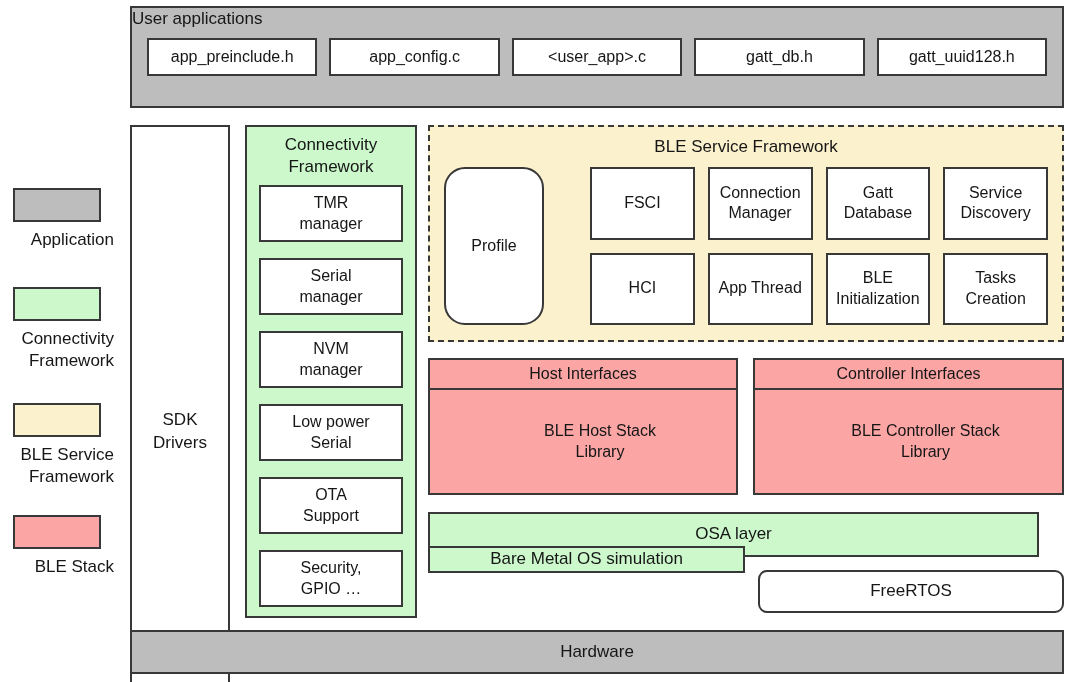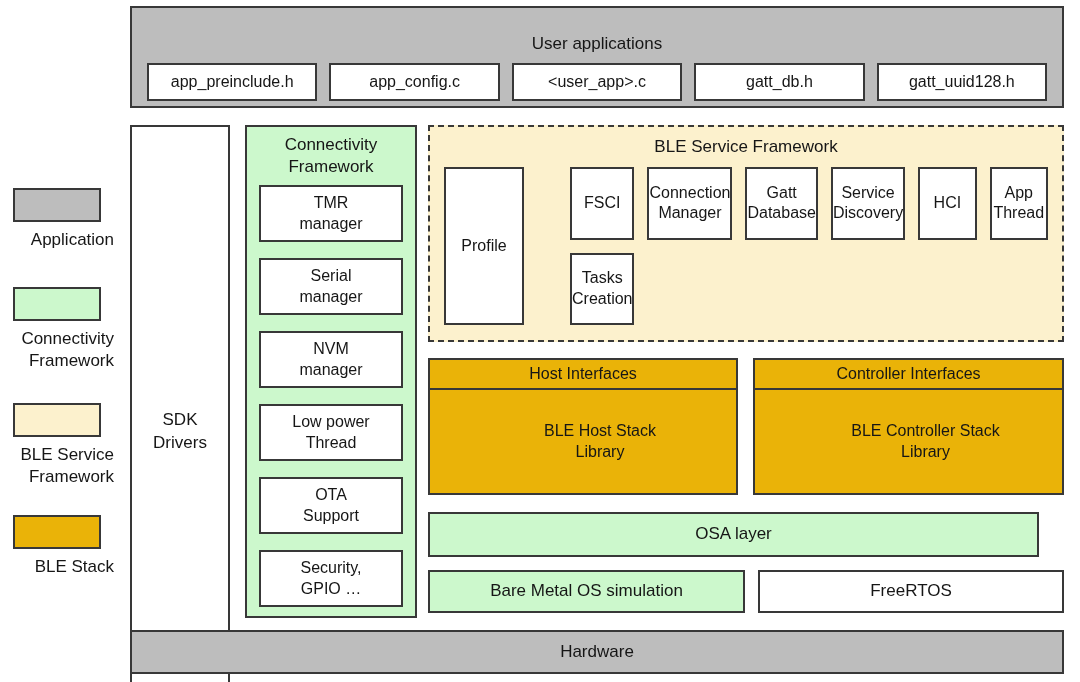--- a/index.html
+++ b/index.html
@@ -14,60 +14,60 @@
     background: #ffffff;
     overflow: hidden;
   }
   .abs { position: absolute; box-sizing: border-box; }
   .box { border: 2px solid #383838; box-sizing: border-box; }
   .center { display: flex; align-items: center; justify-content: center; text-align: center; }
   .preline { white-space: pre-line; }
   .gray   { background: #bdbdbd; }
   .green  { background: #ccf8cc; }
   .cream  { background: #fcf1cd; }
-  .blue   { background: #eab308; }
+  .blue   { background: #fca5a5; }
   .white  { background: #ffffff; }
   .t17 { font-size: 17px; line-height: 1.3; }
   .t16 { font-size: 16px; line-height: 1.3; }
 
   
   .user-apps { left: 130px; top: 6px; width: 934px; height: 102px; }
-  .user-apps-title { padding-top: 25px; text-align: center; }
+  .user-apps-title { padding-top: 0; }
   .files-row { display: flex; gap: 12px; padding: 8px 15px 0 15px; }
   .file-box { flex: 1; height: 38px; }
 
   
   .legend-item { left: 0; width: 114px; text-align: right; }
   .legend-swatch { width: 88px; height: 34px; margin: 0 auto; }
   .legend-label { margin-top: 7px; }
 
   
   .sdk  { left: 130px; top: 125px; width: 100px; height: 613px; }
   .conn { left: 245px; top: 125px; width: 172px; height: 493px; padding: 7px 12px 10px 12px; }
   .conn-title { text-align: center; margin-bottom: 7px; }
   .conn-items { display: flex; flex-direction: column; gap: 16px; }
   .module-box { height: 57px; flex: none; }
 
   
   .blesf { left: 428px; top: 125px; width: 636px; height: 217px; border-style: dashed; padding: 9px 14px 13px 14px; }
   .blesf-title { text-align: center; margin-bottom: 9px; }
   .blesf-content { display: flex; gap: 14px; height: 158px; }
-  .profile-box { width: 80px; flex: none; }
-  .service-grid { flex: 1; display: grid; grid-template-columns: repeat(6, 1fr); grid-template-rows: 1fr 1fr; gap: 13px; margin-left: 32px; }
+  .profile-box { width: 100px; flex: none; border-radius: 21px; }
+  .service-grid { flex: 1; display: grid; grid-template-columns: repeat(4, 1fr); grid-template-rows: 1fr 1fr; gap: 13px; margin-left: 32px; }
 
   
   .host { left: 428px; top: 358px; width: 310px; height: 137px; }
   .ctrl { left: 753px; top: 358px; width: 311px; height: 137px; }
   .stack-header { height: 28px; border-bottom: 2px solid #383838; }
   .stack-body { height: 103px; margin-left: 34px; }
 
   
   .osa  { left: 428px; top: 512px; width: 611px; height: 45px; }
-  .bare { left: 428px; top: 570px; width: 317px; height: 43px; }
-  .free { left: 758px; top: 570px; width: 306px; height: 43px; }
+  .bare { left: 428px; top: 546px; width: 317px; height: 27px; }
+  .free { left: 758px; top: 570px; width: 306px; height: 43px; border-radius: 9px; }
 
   
   .hw { left: 130px; top: 630px; width: 934px; height: 44px; }
 </style>
 </head>
 <body>
 
 <div class="diagram">
 
   <div class="abs box gray user-apps">
@@ -107,21 +107,21 @@
     <div class="conn-title t17 preline">Connectivity
 Framework</div>
     <div class="conn-items">
       <div class="box white center t16 preline module-box">TMR
 manager</div>
       <div class="box white center t16 preline module-box">Serial
 manager</div>
       <div class="box white center t16 preline module-box">NVM
 manager</div>
       <div class="box white center t16 preline module-box">Low power
-Thread</div>
+Serial</div>
       <div class="box white center t16 preline module-box">OTA
 Support</div>
       <div class="box white center t16 preline module-box">Security,
 GPIO …</div>
     </div>
   </div>
 
   <div class="abs box cream blesf">
     <div class="blesf-title t17">BLE Service Framework</div>
     <div class="blesf-content">
@@ -129,20 +129,22 @@
       <div class="service-grid">
         <div class="box white center t16 preline">FSCI</div>
         <div class="box white center t16 preline">Connection
 Manager</div>
         <div class="box white center t16 preline">Gatt
 Database</div>
         <div class="box white center t16 preline">Service
 Discovery</div>
         <div class="box white center t16 preline">HCI</div>
         <div class="box white center t16 preline">App Thread</div>
+        <div class="box white center t16 preline">BLE
+Initialization</div>
         <div class="box white center t16 preline">Tasks
 Creation</div>
       </div>
     </div>
   </div>
 
   <div class="abs box blue host">
     <div class="stack-header center t16">Host Interfaces</div>
     <div class="stack-body center t16 preline">BLE Host Stack
 Library</div>

